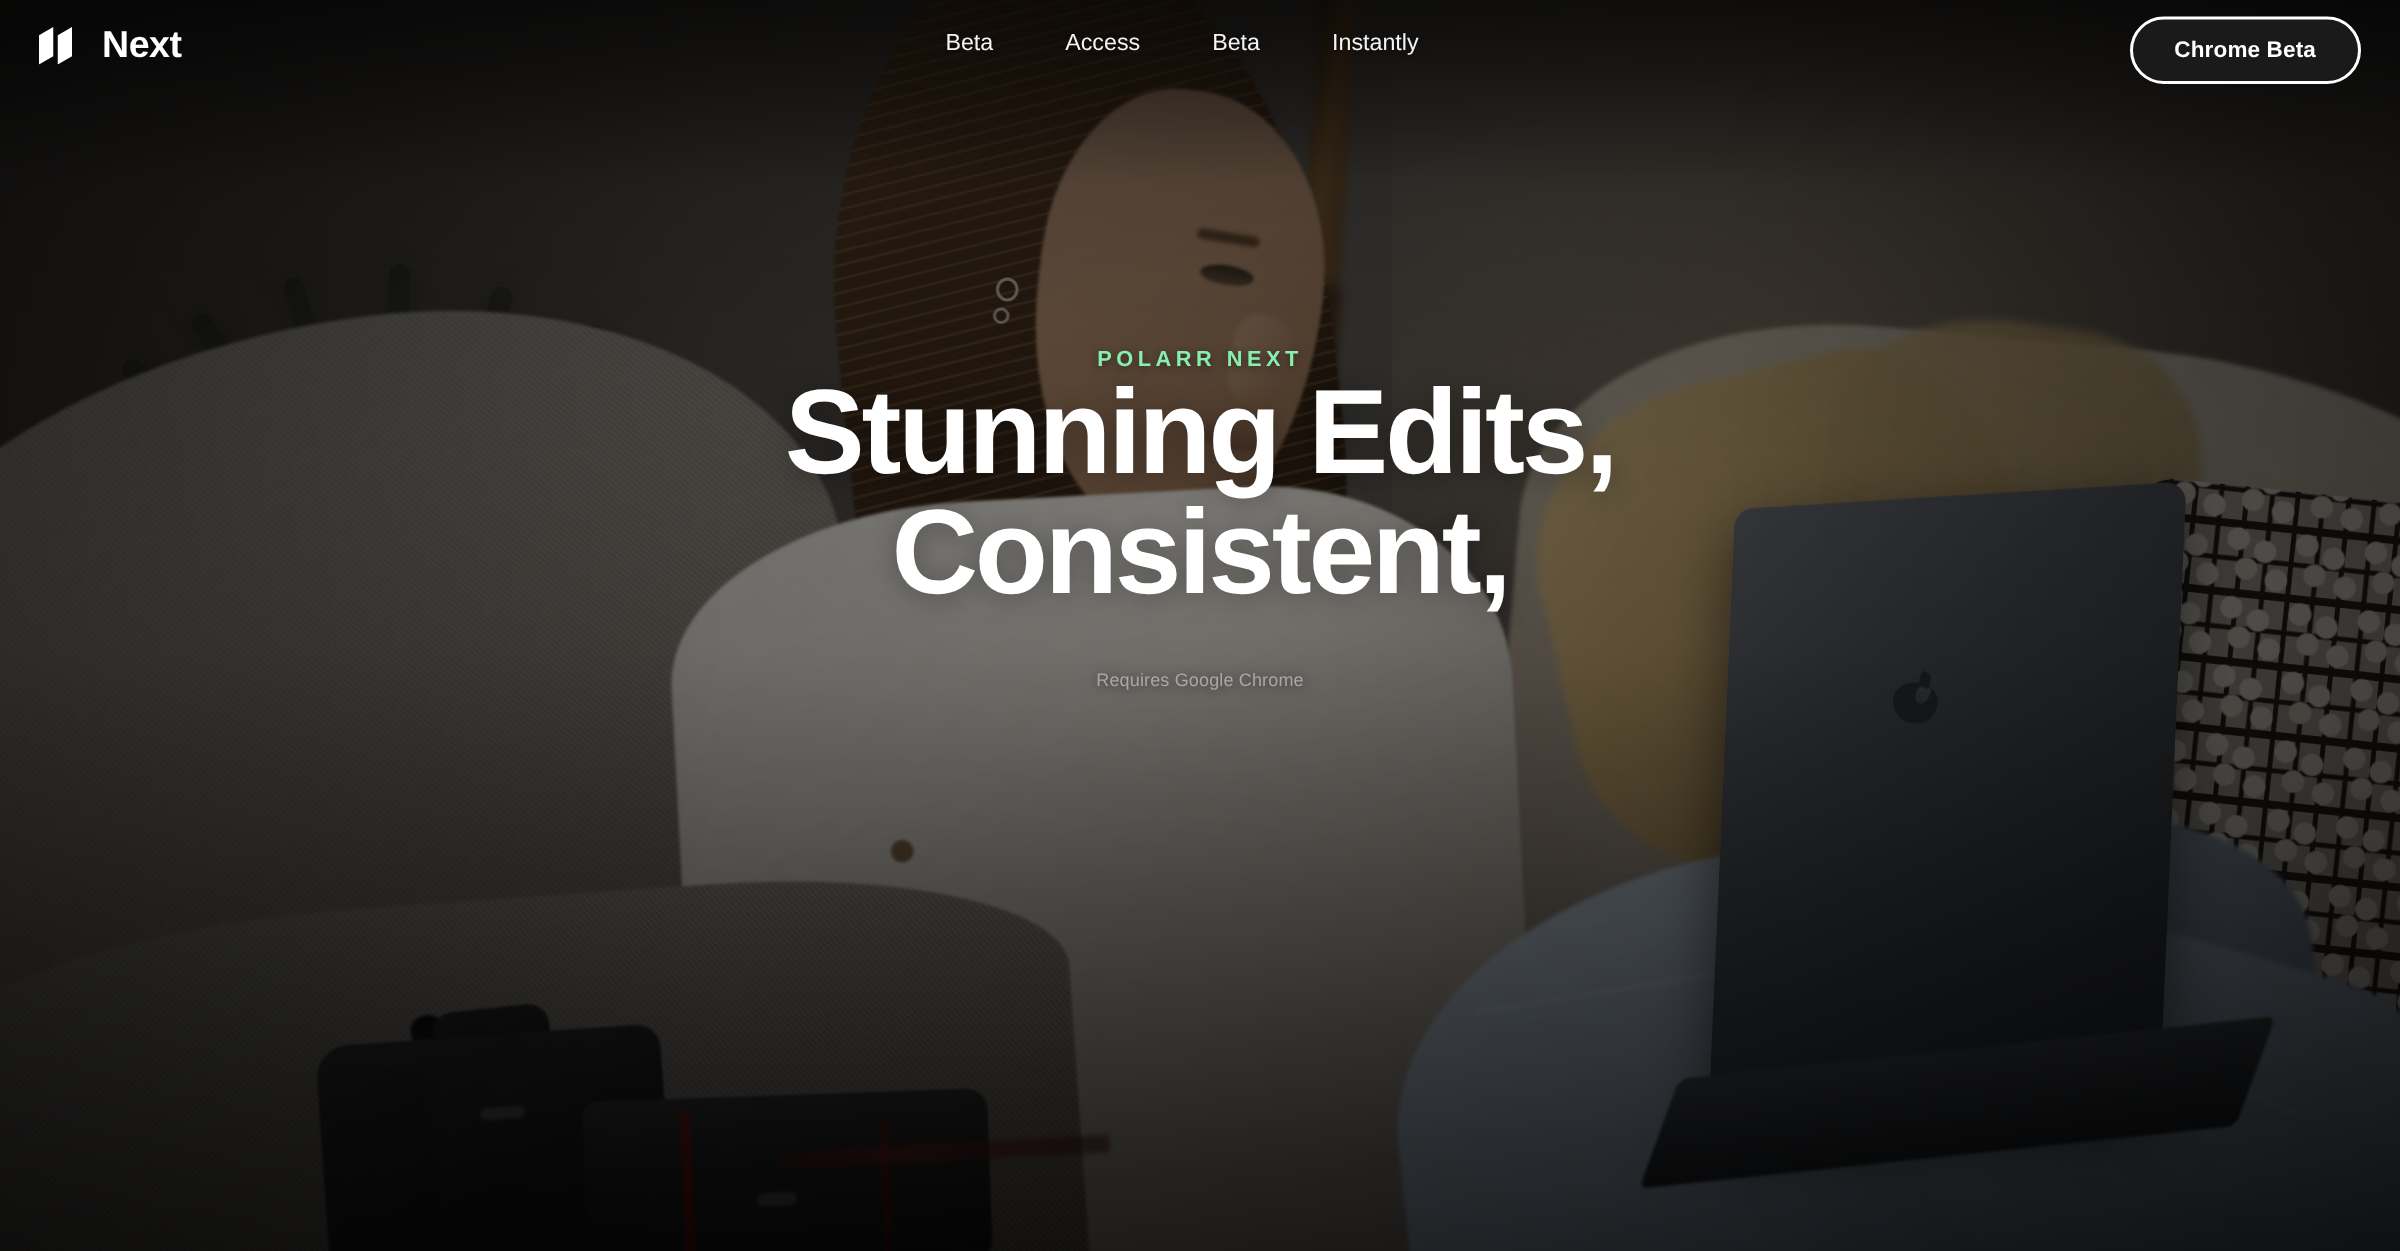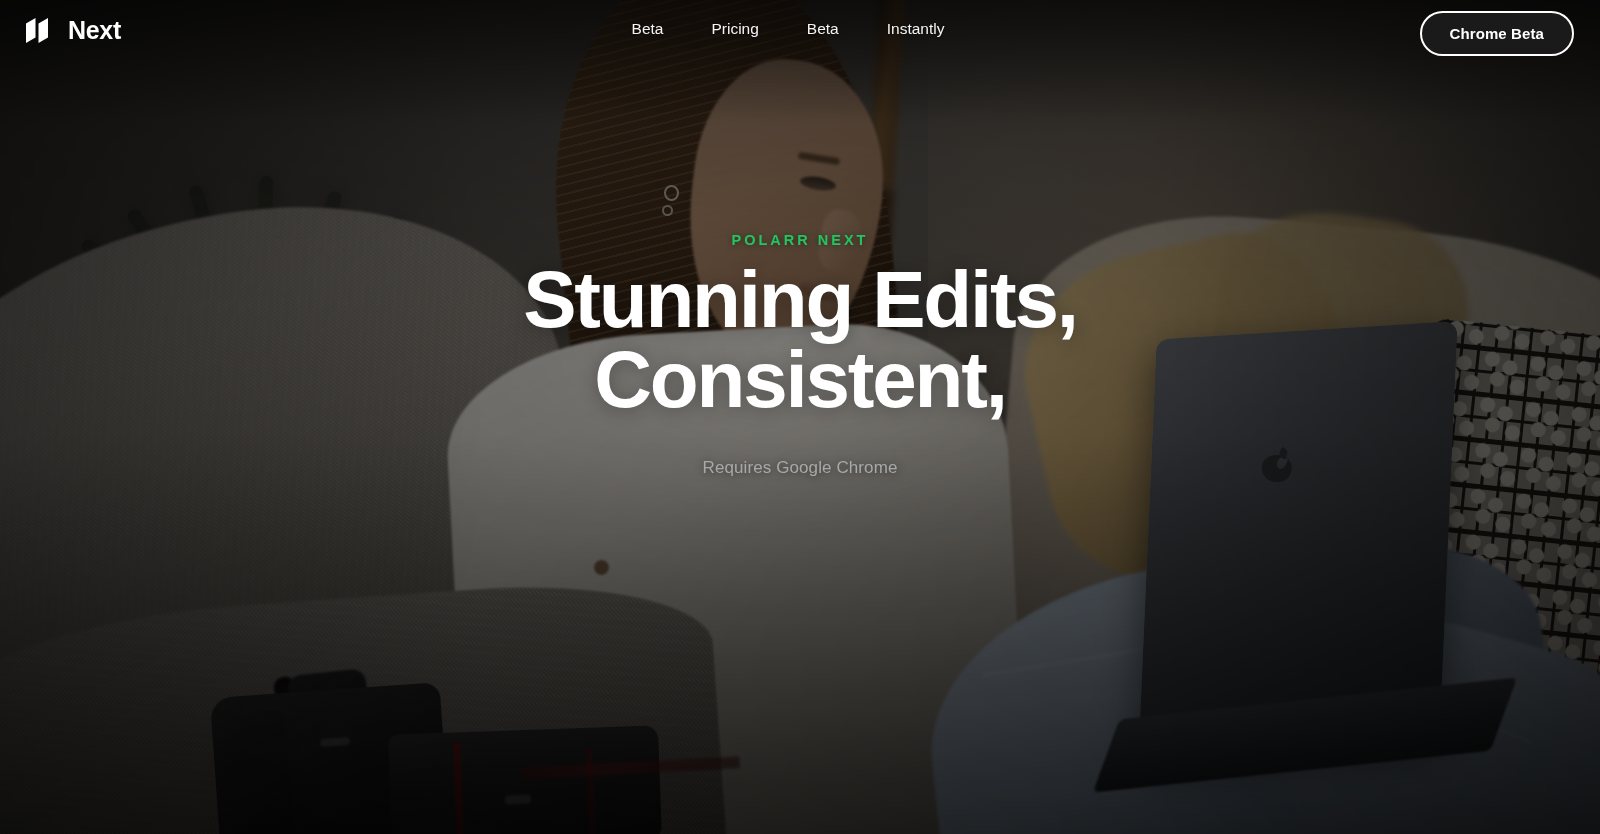--- a/index.html
+++ b/index.html
@@ -313,34 +313,33 @@
     cursor:pointer; white-space:nowrap;
   }
 
   
   .hero-content {
     position:absolute; left:0; right:0; top:232px;
     display:flex; flex-direction:column; align-items:center; z-index:15;
     text-align:center;
   }
   .eyebrow {
-    color:#22c55e; font-size:14.5px; font-weight:700;
+    color:#86efac; font-size:14.5px; font-weight:700;
     letter-spacing:3.0px; text-transform:uppercase;
-    margin-bottom:12px;
     text-shadow:0 1px 6px rgba(0,0,0,.45);
   }
   .headline {
     color:#fff; font-weight:700; font-size:80px; line-height:1.0;
     letter-spacing:-2.2px; max-width:900px;
     text-shadow:0 2px 18px rgba(0,0,0,.30);
   }
   .headline .ln { display:block; }
   .subtext {
     margin-top:38px;
-    color:#a8a8a8; font-size:17px; font-weight:400; letter-spacing:.1px;
+    color:#a8a8a8; font-size:12px; font-weight:400; letter-spacing:.1px;
     text-shadow:0 1px 8px rgba(0,0,0,.55);
   }
 </style>
 </head>
 <body>
 
 <div class="hero">
 
   <div class="photo">
     <div class="wall"></div>
@@ -420,21 +419,21 @@
     <div class="brand">
       <svg class="logo-mark" viewBox="0 0 31 25">
         <polygon points="0,5.5 9.5,0 9.5,19.5 0,25" fill="#ffffff"></polygon>
         <polygon points="12.5,5.5 22,0 22,19.5 12.5,25" fill="#ffffff"></polygon>
       </svg>
       <span class="brand-name">Next</span>
     </div>
 
     <div class="nav-links">
       <a class="nav-link">Beta</a>
-      <a class="nav-link">Pricing</a>
+      <a class="nav-link">Access</a>
       <a class="nav-link">Beta</a>
       <a class="nav-link">Instantly</a>
     </div>
 
     <button class="cta">Chrome Beta</button>
   </nav>
 
   <div class="hero-content">
     <div class="eyebrow">POLARR NEXT</div>
     <h1 class="headline">

